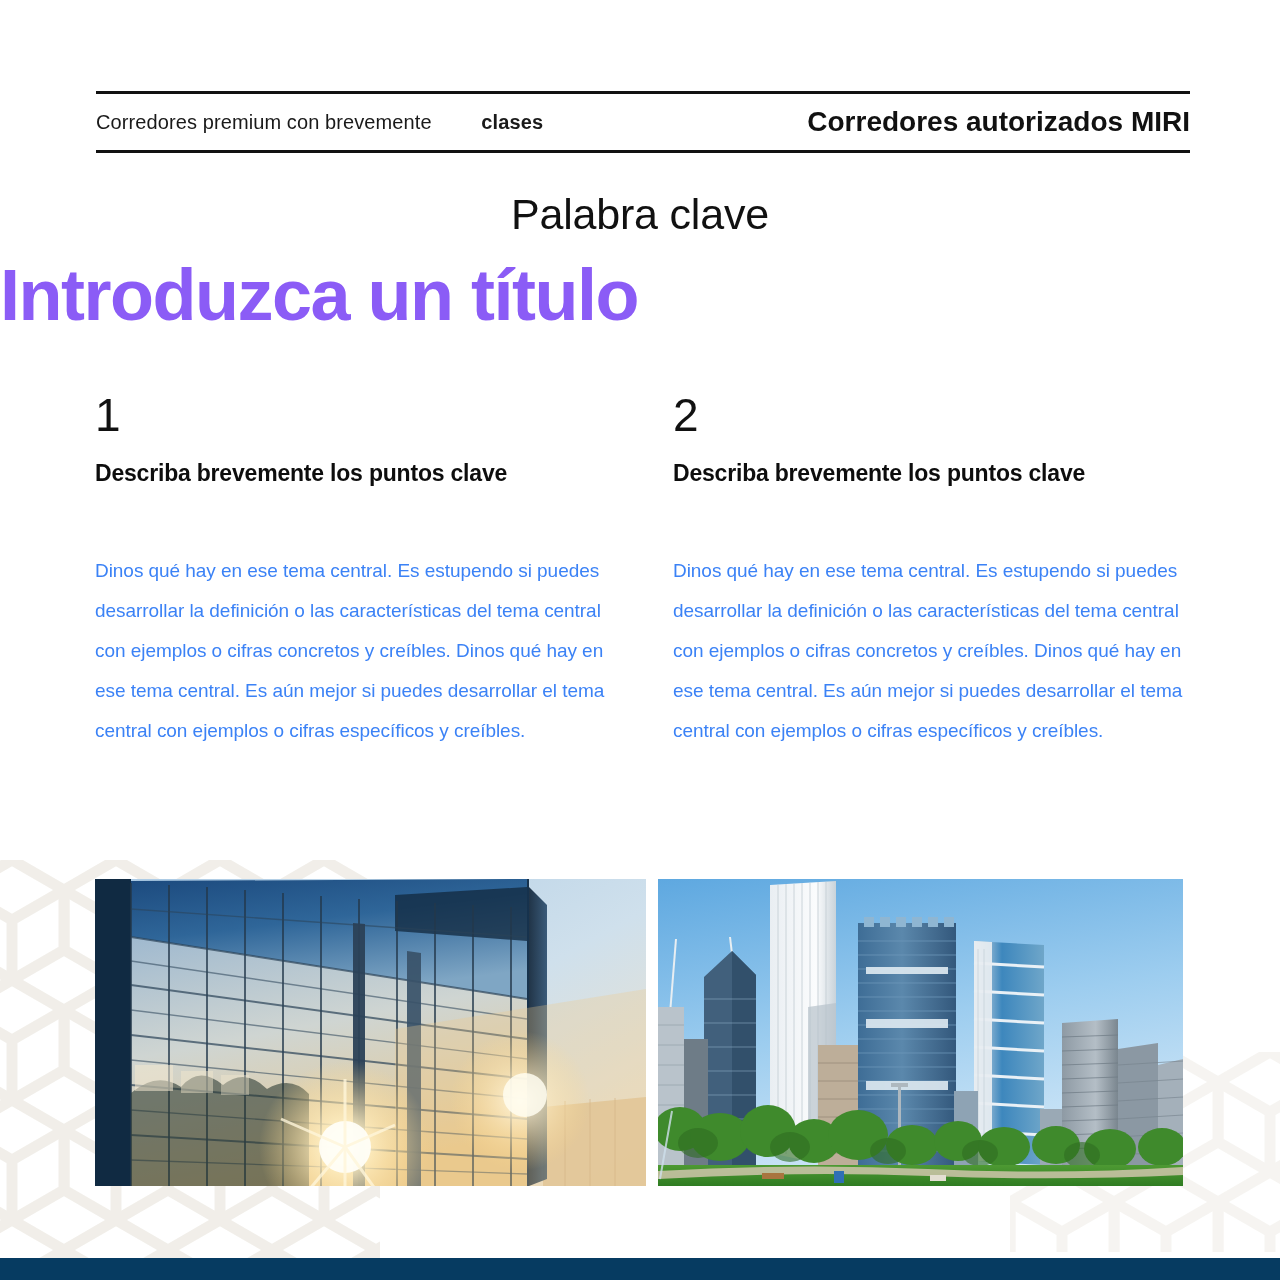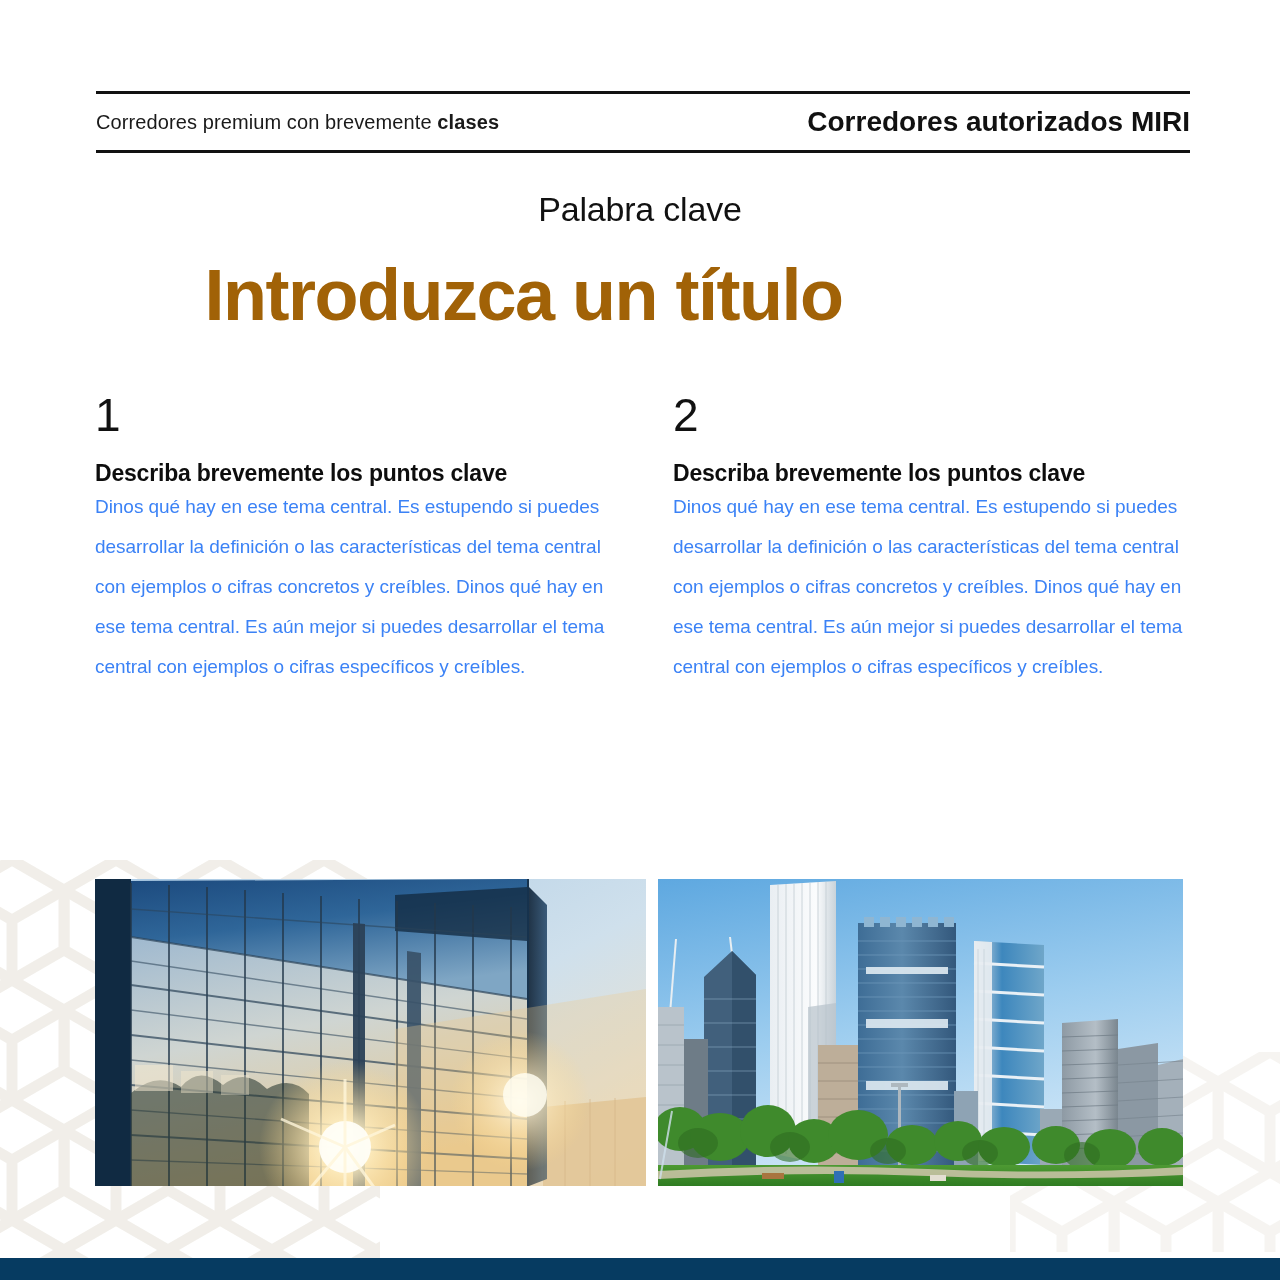--- a/index.html
+++ b/index.html
@@ -67,49 +67,48 @@
     display: flex;
     align-items: center;
     justify-content: space-between;
   }
   .header-left {
     font-size: 20px;
     color: #1a1a1a;
     letter-spacing: 0.1px;
     white-space: nowrap;
   }
-  .header-left .bold { font-weight: 700; }
+  .header-left .bold { font-weight: 700; margin-left: 44px; }
   .header-right {
     font-size: 28px;
     font-weight: 700;
     color: #111111;
     white-space: nowrap;
   }
 
   
   .eyebrow {
     position: absolute;
     left: 0;
     top: 190px;
     width: 1280px;
     text-align: center;
-    font-size: 34px;
+    font-size: 43px;
     font-weight: 400;
     color: #111111;
     letter-spacing: -0.2px;
   }
   .main-title {
     position: absolute;
     left: 0;
     top: 256px;
     width: 1047px;
-    text-align: center;
     font-size: 72px;
     font-weight: 700;
-    color: #a16207;
+    color: #8b5cf6;
     letter-spacing: -1.5px;
     line-height: 1.1;
   }
 
   
   .columns {
     position: absolute;
     left: 95px;
     top: 392px;
     width: 1090px;
@@ -124,20 +123,21 @@
     color: #111111;
     line-height: 1;
     margin-bottom: 22px;
     letter-spacing: -1px;
   }
   .col-heading {
     font-size: 23px;
     font-weight: 700;
     color: #0d0d0d;
     letter-spacing: -0.2px;
+    margin-bottom: 64px;
   }
   .col-body {
     font-size: 19px;
     font-weight: 400;
     color: #3b82f6;
     line-height: 40px;
     letter-spacing: -0.05px;
   }
 
   

